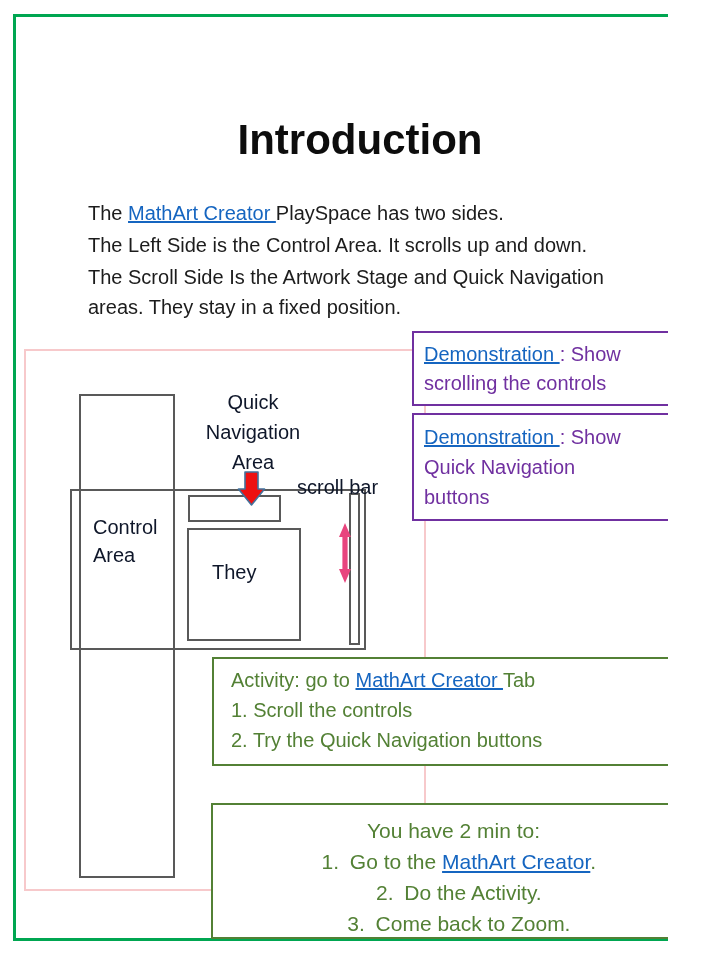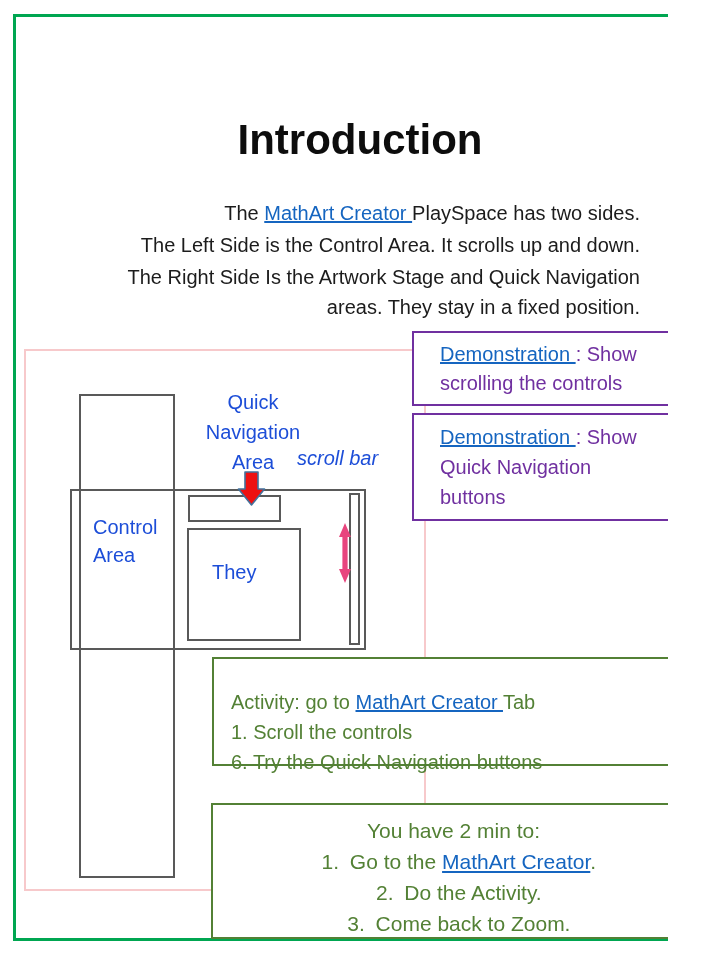--- a/index.html
+++ b/index.html
@@ -5,70 +5,70 @@
   html,body{margin:0;padding:0;background:#fff;}
   #slide{position:relative;width:668px;height:960px;background:#ffffff;
          font-family:"Liberation Sans",sans-serif;overflow:hidden;}
   .abs{position:absolute;box-sizing:border-box;}
 
   .slide-border{left:13px;top:14px;width:694px;height:927px;border:3px solid #00A651;}
 
   .title{left:0;top:116px;width:720px;text-align:center;
          font-size:42px;font-weight:bold;color:#0d0d0d;}
 
-  .intro{left:88px;top:198px;width:552px;font-size:20px;line-height:30px;color:#1c1c1c;text-align:right;}
+  .intro{left:88px;top:198px;width:552px;font-size:20px;line-height:30px;color:#1c1c1c;}
   .intro p{margin:0 0 2px 0;}
 
   a.link, .link{color:#1565C0;text-decoration:underline;cursor:pointer;}
 
   
   .frame-pink{left:24px;top:349px;width:402px;height:542px;border:2px solid #F7C9CB;}
   .grect{border:2px solid #595959;}
   .rect-tall{left:79px;top:394px;width:96px;height:484px;}
   .rect-outer{left:70px;top:489px;width:296px;height:161px;}
   .rect-qnav{left:188px;top:495px;width:93px;height:27px;}
   .rect-stage{left:187px;top:528px;width:114px;height:113px;}
   .rect-scroll{left:349px;top:493px;width:11px;height:152px;}
 
-  .redlabel{color:#1d4ed8;font-size:20px;white-space:pre-line;}
+  .redlabel{color:#0f172a;font-size:20px;white-space:pre-line;}
   .lbl-qnav{left:185px;top:387px;width:136px;text-align:center;line-height:30px;}
-  .lbl-scrollbar{left:297px;top:447px;font-style:italic;}
+  .lbl-scrollbar{left:297px;top:476px;}
   .lbl-control{left:93px;top:513px;line-height:28px;}
   .lbl-stage{left:212px;top:561px;}
 
   .icon-down-arrow{left:237px;top:471px;width:29px;height:35px;}
   .icon-v-arrow{left:338px;top:522px;width:14px;height:62px;}
 
   
   .demo-box{border:2px solid #7030A0;color:#7030A0;background:#fff;
-            font-size:20px;line-height:29px;padding:7px 10px 0 26px;}
+            font-size:20px;line-height:29px;padding:7px 10px 0 10px;}
   .demo-1{left:412px;top:331px;width:273px;height:75px;}
   .demo-2{left:412px;top:413px;width:273px;height:108px;line-height:30px;}
   .b{font-weight:normal;}
 
   .green-box{border:2px solid #538135;color:#538135;background:#fff;}
   .activity-box{left:212px;top:657px;width:458px;height:109px;
-                font-size:20px;line-height:30px;padding:28px 0 0 17px;}
+                font-size:20px;line-height:30px;padding:6px 0 0 17px;}
   .timer-box{left:211px;top:803px;width:473px;height:136px;
              font-size:21px;line-height:31px;padding:10px 0 0 12px;text-align:center;}
   .num{display:inline-block;width:39px;}
 </style>
 </head>
 <body>
 
 <div id="slide">
 
   <div class="abs slide-border"></div>
 
   <div class="abs title">Introduction</div>
 
   <div class="abs intro">
     <p><span>The </span><a class="link">MathArt Creator </a><span>PlaySpace has two sides.</span></p>
     <p>The Left Side is the Control Area. It scrolls up and down.</p>
-    <p>The Right Side Is the Artwork Stage and Quick Navigation areas. They stay in a fixed position.</p>
+    <p>The Scroll Side Is the Artwork Stage and Quick Navigation areas. They stay in a fixed position.</p>
   </div>
 
   <div class="abs frame-pink"></div>
   <div class="abs grect rect-tall"></div>
   <div class="abs grect rect-outer"></div>
   <div class="abs grect rect-qnav"></div>
   <div class="abs grect rect-stage"></div>
   <div class="abs grect rect-scroll"></div>
 
   <div class="abs redlabel lbl-qnav">Quick
@@ -94,21 +94,21 @@
 
   <div class="abs demo-box demo-2">
     <span class="link">Demonstration </span><span>: Show</span><br>
     <span class="b">Quick Navigation</span><br>
     <span>buttons</span>
   </div>
 
   <div class="abs green-box activity-box">
     <div><span>Activity: go to </span><a class="link">MathArt Creator </a><span>Tab</span></div>
     <div class="b">1. Scroll the controls</div>
-    <div class="b">6. Try the Quick Navigation buttons</div>
+    <div class="b">2. Try the Quick Navigation buttons</div>
   </div>
 
   <div class="abs green-box timer-box">
     <div>You have 2 min to:</div>
     <div><span class="num">1.</span><span>Go to the </span><a class="link">MathArt Creator</a><span>.</span></div>
     <div><span class="num">2.</span><span>Do the Activity.</span></div>
     <div><span class="num">3.</span><span>Come back to Zoom.</span></div>
   </div>
 
 </div>

